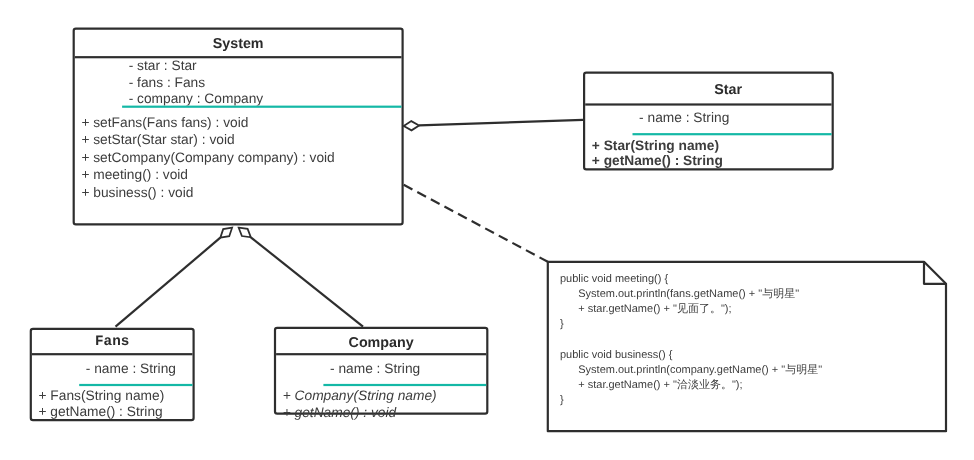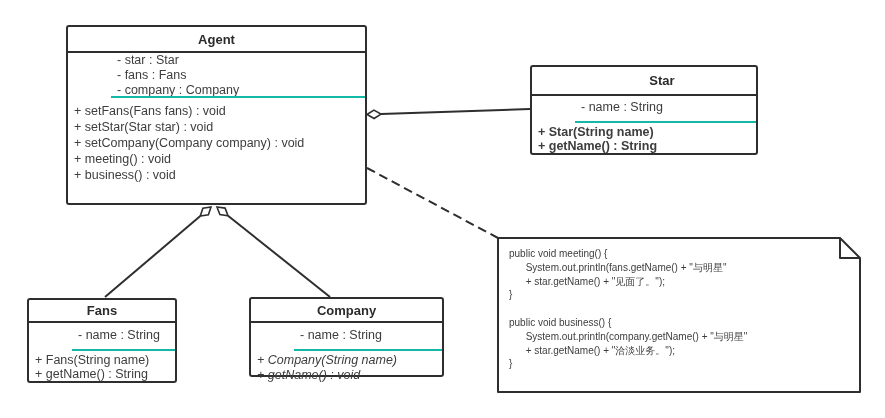--- a/index.html
+++ b/index.html
@@ -36,21 +36,21 @@
   .c-agent .t{height:26px;}
   .c-agent .sec{height:45px;line-height:14.8px;}
   .c-agent .msec{height:105px;line-height:16px;padding-top:5px;}
 
   .c-star{left:530px;top:65px;width:228px;height:90px;}
   .c-star .t{height:29px;padding-left:36px;}
   .c-star .sec{height:27px;line-height:22px;padding-top:0;}
   .c-star .msec{height:30px;line-height:14px;padding-top:2px;font-weight:bold;}
 
   .c-fans{left:27px;top:298px;width:150px;height:85px;}
-  .c-fans .t{height:23px;}
+  .c-fans .t{height:23px;font-family:Liberation Mono, monospace;}
   .c-fans .sec{height:28px;line-height:24px;padding-top:0;}
   .c-fans .msec{height:30px;line-height:14px;padding-top:2px;}
 
   .c-company{left:249px;top:297px;width:195px;height:80px;}
   .c-company .t{height:24px;}
   .c-company .sec{height:28px;line-height:24px;padding-top:0;}
   .c-company .msec{height:32px;line-height:15px;padding-top:2px;font-style:italic;}
 
   .note-code{
     position:absolute;left:509px;top:247px;width:340px;height:140px;
@@ -80,21 +80,21 @@
     <g>
       <line class="edge-dashed" x1="367" y1="168" x2="498" y2="238"></line>
     </g>
     <g>
       <path class="note-shape" d="M498,238 L840,238 L860,258 L860,392 L498,392 Z"></path>
       <path class="note-fold" d="M840,238 L840,258 L860,258"></path>
     </g>
   </svg>
 
   <div class="uml c-agent">
-    <div class="t">Agent</div>
+    <div class="t">System</div>
     <div class="sec">
       <div class="row">- star : Star</div>
       <div class="row">- fans : Fans</div>
       <div class="row">- company : Company</div>
     </div>
     <div class="msec">
       <div class="row">+ setFans(Fans fans) : void</div>
       <div class="row">+ setStar(Star star) : void</div>
       <div class="row">+ setCompany(Company company) : void</div>
       <div class="row">+ meeting() : void</div>

